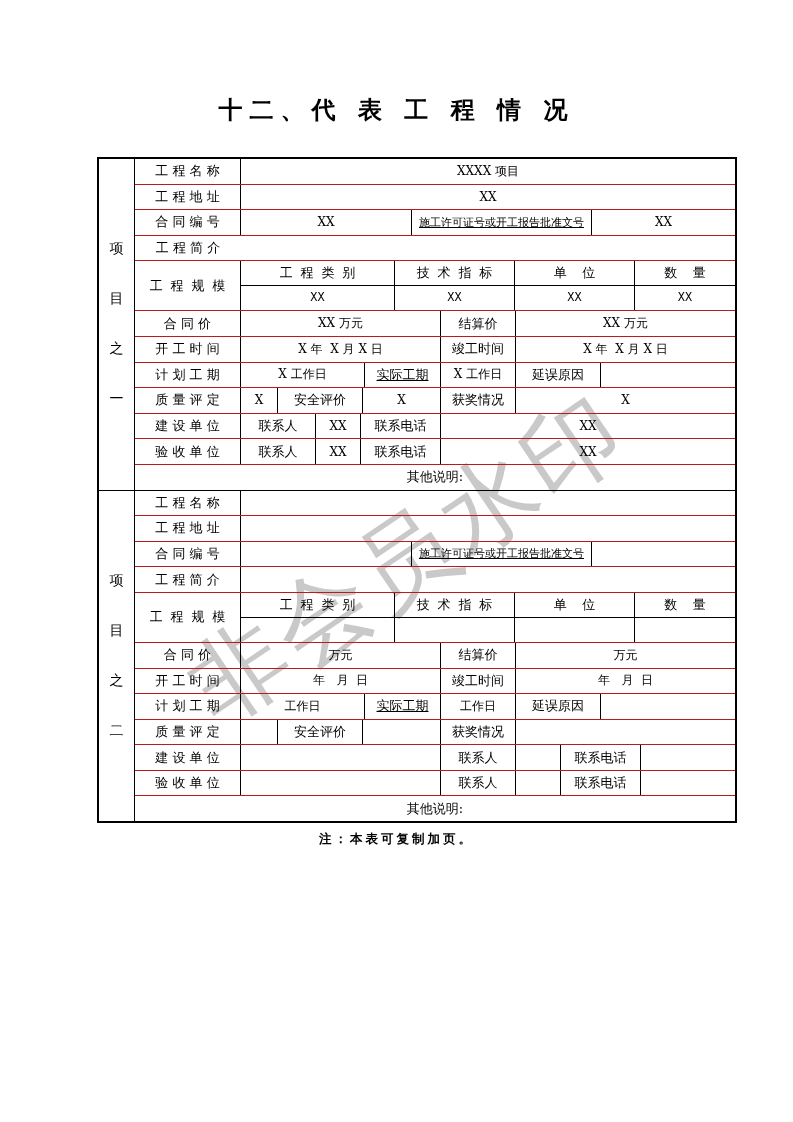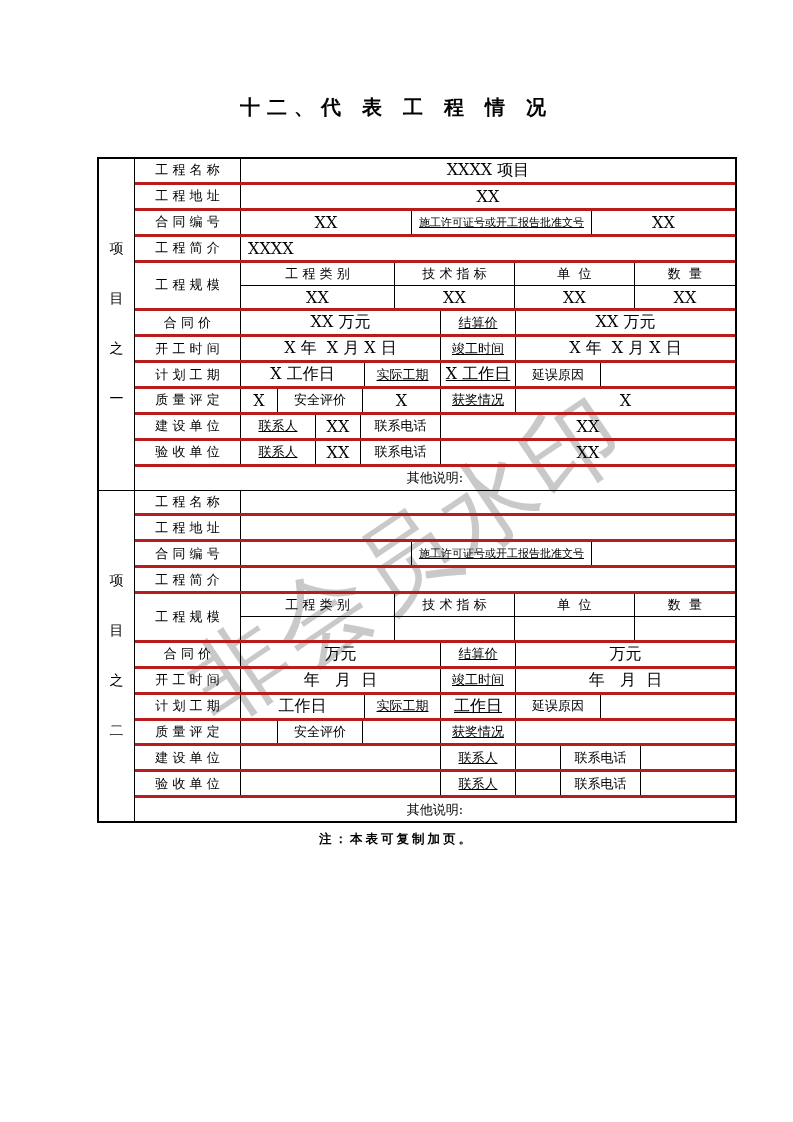--- a/index.html
+++ b/index.html
@@ -9,52 +9,52 @@
     overflow:hidden;
   }
   .watermark{
     position:absolute;left:408px;top:560px;
     transform:translate(-50%,-50%) rotate(-34deg);
     font-size:96px;color:#c9c9c9;letter-spacing:4px;white-space:nowrap;
     z-index:0;user-select:none;
   }
   .doc-title{
     position:absolute;top:94px;left:0;width:100%;text-align:center;
-    font-size:20px;font-weight:bold;letter-spacing:7px;z-index:1;
+    font-size:24px;font-weight:bold;letter-spacing:7px;z-index:1;
   }
   .table-wrap{
     position:absolute;left:97px;top:157px;width:640px;height:666px;
     border:2px solid #000;box-sizing:border-box;display:flex;flex-direction:column;
     z-index:1;
   }
   .section{flex:1;display:flex;min-height:0;}
   .section.first{border-bottom:1px solid #000;}
   .side-col{
     width:36px;flex:none;border-right:1px solid #000;box-sizing:border-box;
     display:flex;flex-direction:column;align-items:center;justify-content:center;
     gap:32px;font-size:14px;
   }
   .rows{flex:1;display:flex;flex-direction:column;min-width:0;}
-  .row{flex:1;display:flex;border-bottom:3px solid #b91c1c;min-height:0;}
+  .row{flex:1;display:flex;border-bottom:1px solid #b91c1c;min-height:0;}
   .rows .row:last-child{border-bottom:none;}
-  .row2x{flex:2;}
+  .row2x{flex:2;font-family:Liberation Mono, monospace;}
   .subrows{flex:1;display:flex;flex-direction:column;min-width:0;}
   .subrow{flex:1;display:flex;border-bottom:1px solid #000;min-height:0;justify-content:center;}
   .subrow:last-child{border-bottom:none;}
   .cell{
     border-right:1px solid #000;box-sizing:border-box;flex:none;
     display:flex;align-items:center;justify-content:center;
     font-size:13px;white-space:pre;overflow:hidden;
   }
   .cell:last-child,.subrow .cell:last-child{border-right:none;}
   .cell.grow{flex:1;}
   .cell.left{justify-content:flex-start;padding-left:7px;}
   .cell.small{font-size:11px;text-decoration:underline;}
-  .val{font-size:16px;}
-  .w37{width:37px;}.w45{width:45px;}.w75{width:75px;text-decoration:underline;}.w76{width:76px;text-decoration:underline;}
+  .val{font-size:12px;}
+  .w37{width:37px;}.w45{width:45px;}.w75{width:75px;}.w76{width:76px;text-decoration:underline;}
   .w78{width:78px;}.w80{width:80px;}.w85{width:85px;}.w106{width:106px;}
   .w120{width:120px;}.w124{width:124px;}.w154{width:154px;}
   .w171{width:171px;}.w180{width:180px;}.w200{width:200px;}
   .footnote{
     position:absolute;top:831px;left:0;width:100%;text-align:center;
     font-size:12.5px;font-weight:bold;letter-spacing:3px;z-index:1;
   }
 </style>
 </head>
 <body>
@@ -82,21 +82,20 @@
         <div class="cell grow val">XX</div>
       </div>
       <div class="row">
         <div class="cell w106">合 同 编 号</div>
         <div class="cell w171 val">XX</div>
         <div class="cell w180 small">施工许可证号或开工报告批准文号</div>
         <div class="cell grow val">XX</div>
       </div>
       <div class="row">
         <div class="cell w106">工 程 简 介</div>
-        <div class="cell grow left val">XXXX</div>
       </div>
       <div class="row row2x">
         <div class="cell w106">工 程 规 模</div>
         <div class="subrows">
           <div class="subrow">
             <div class="cell w154">工 程 类 别</div>
             <div class="cell w120">技 术 指 标</div>
             <div class="cell w120">单  位</div>
             <div class="cell grow">数  量</div>
           </div>

